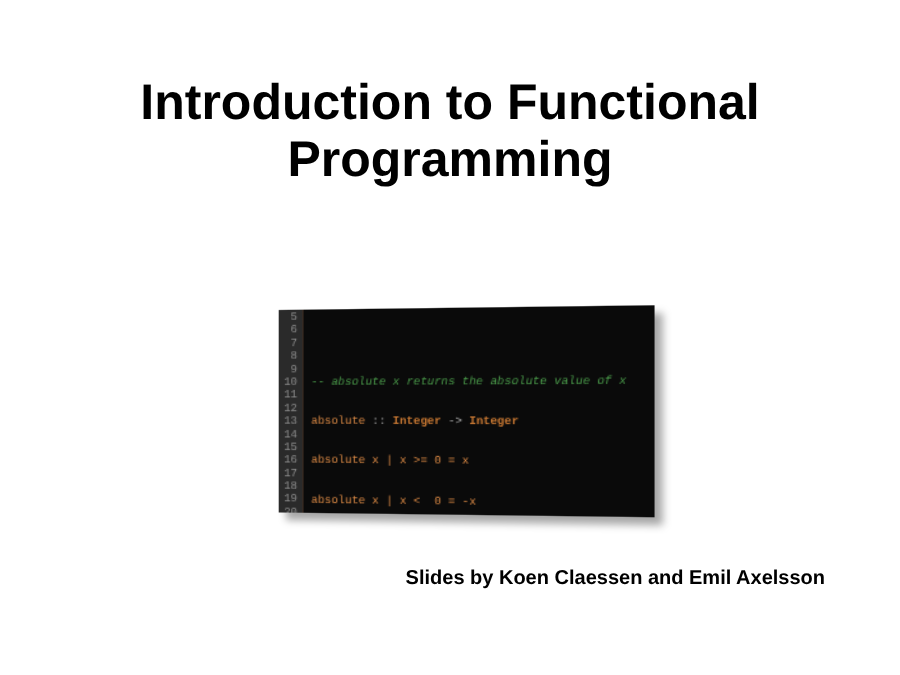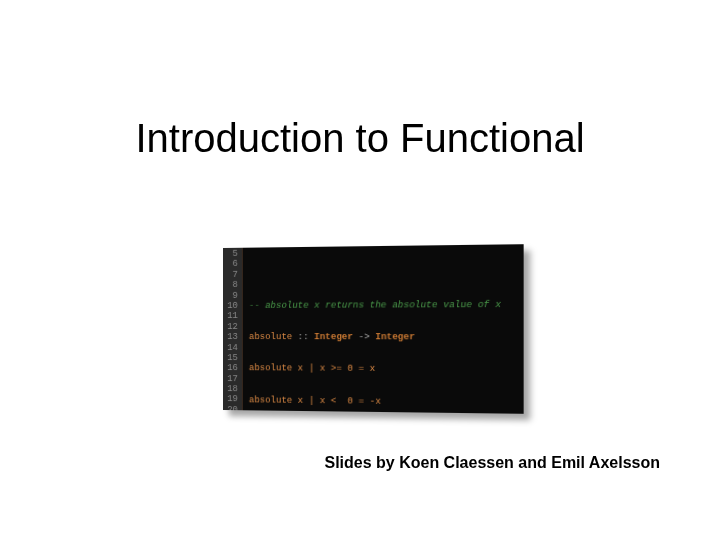--- a/index.html
+++ b/index.html
@@ -7,23 +7,23 @@
     width: 720px;
     height: 540px;
     background: #ffffff;
     font-family: Arial, Helvetica, sans-serif;
     position: relative;
     overflow: hidden;
   }
   .title {
     text-align: center;
     font-size: 40px;
-    font-weight: 400;
+    font-weight: 700;
     color: #000;
-    padding-top: 115px;
+    padding-top: 59px;
     line-height: 1.15;
   }
   .code-wrap {
     position: absolute;
     left: 223px;
     top: 248px;
     width: 290px;
     height: 162px;
     transform: perspective(900px) rotateY(-8deg);
     transform-origin: left center;
@@ -65,20 +65,21 @@
     font-size: 16px;
     color: #000;
     font-weight: bold;
   }
 </style>
 </head>
 <body>
 
 <div class="title">
   <span>Introduction to Functional</span><br>
+  <span>Programming</span>
 </div>
 
 <div class="code-wrap">
   <div class="editor">
     <div class="gutter">
       <div>5</div>
       <div>6</div>
       <div>7</div>
       <div>8</div>
       <div>9</div>

